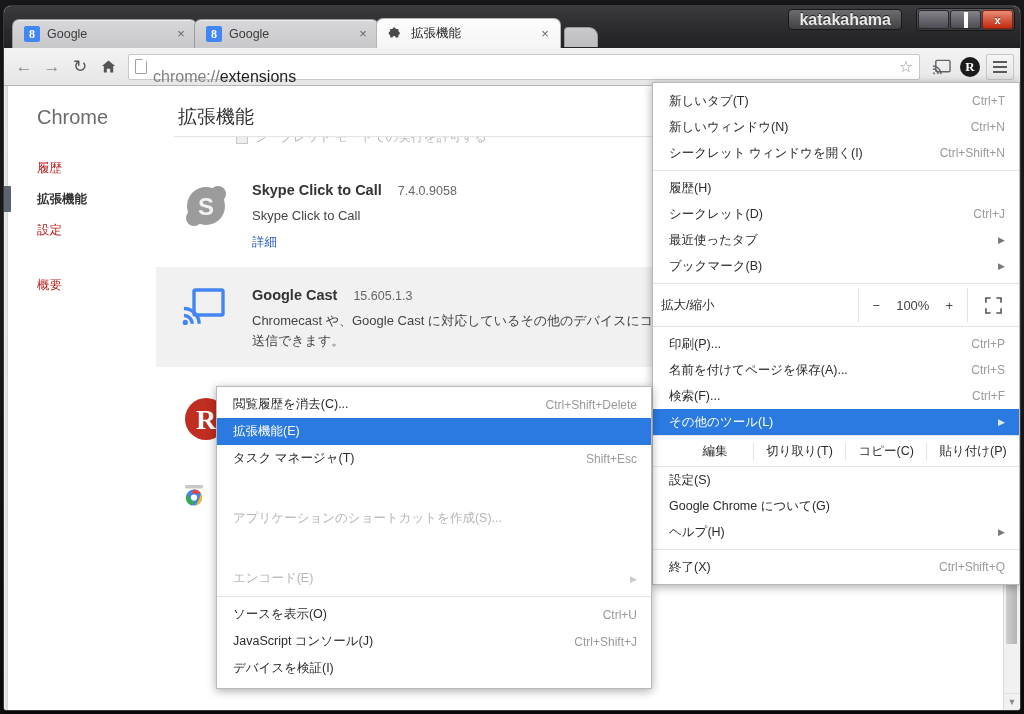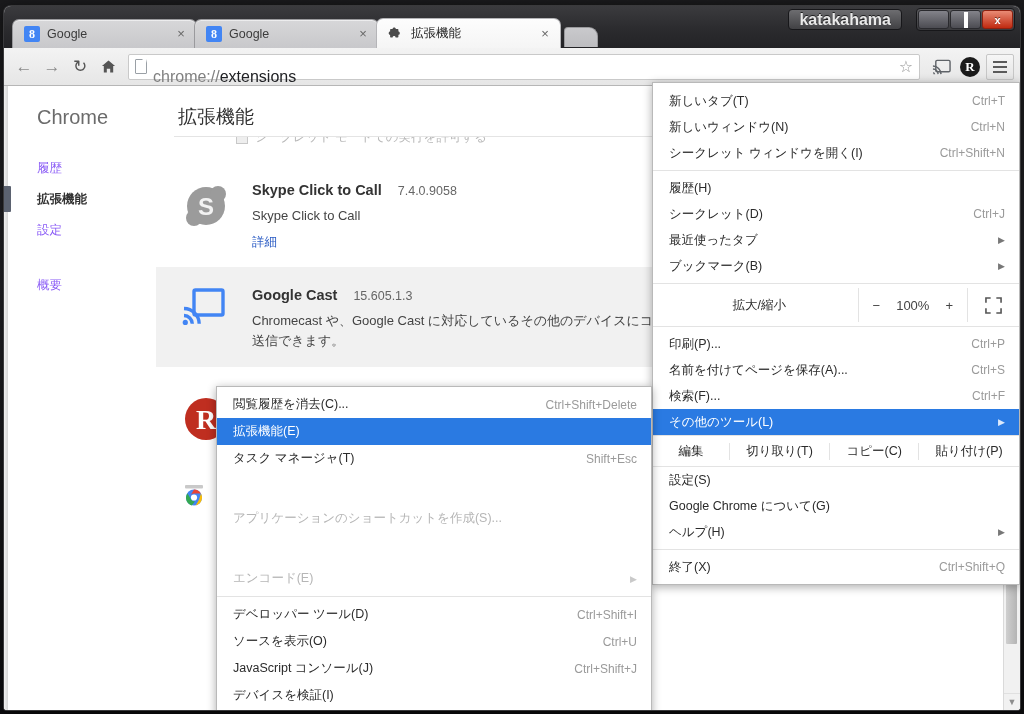--- a/index.html
+++ b/index.html
@@ -126,21 +126,21 @@
   .menu-btn { width: 28px; height: 26px; margin-left:2px; border:1px solid #c6c6c6; border-radius:2px;
     background: linear-gradient(180deg,#f6f6f6,#e4e4e4);
     display:flex;flex-direction:column;align-items:center;justify-content:center;gap:3px; }
   .menu-btn i { display:block; width: 14px; height: 2px; background:#5a5a5a; }
 
   
   .page { position: relative; height: 624px; background: #fff; display: flex; }
   .side-scroll { width: 4px; background: linear-gradient(90deg,#efefef,#d7d7d7); }
   .sidebar { width: 148px; padding-top: 20px; background:#fff; position: relative; flex: 0 0 148px; }
   .sidebar .brand { font-size: 20px; color: #6b6b6b; font-weight: 300; padding-left: 29px; margin-bottom: 24px; }
-  .side-item { position: relative; font-size: 12.5px; color:#8b5cf6; padding: 7px 0 7px 29px; }
+  .side-item { position: relative; font-size: 12.5px; color:#b91c1c; padding: 7px 0 7px 29px; }
   .side-item.active { color:#333; font-weight: 700; }
   .side-item.active::before {
     content:""; position:absolute; left:-6px; top: 2px; width: 9px; height: 26px;
     background:#5b6270; border-radius: 1px;
   }
   .side-item.gap { margin-top: 24px; }
 
   .content { flex: 1 1 auto; position: relative; overflow: hidden; }
   .content-inner { padding: 18px 0 0 0; }
   .page-title { font-size: 19px; color: #333; font-weight: 400; padding-left: 22px; margin-bottom: 6px; }
@@ -192,27 +192,27 @@
   .mi .arrow { width: 10px; text-align: right; color:#777; font-size: 9px; }
   .mi.sel { background: #2a7ae2; color:#fff; }
   .mi.sel .accel, .mi.sel .arrow { color: #dce9fb; }
   .mi.disabled { color: #b6b6b6; margin-top: 33px; }
   .mi.disabled .arrow { color:#c9c9c9; }
   .msep { height: 1px; background: #e3e3e3; margin: 4px 0; }
 
   
   #chrome-menu { left: 648px; top: 76px; width: 368px; padding: 5px 0 4px; }
   .zoom-row { display:flex; align-items:center; height: 34px; }
-  .zoom-row .zl { flex: 1 1 auto; padding-left: 8px; text-align: center; }
+  .zoom-row .zl { flex: 1 1 auto; padding-left: 8px; }
   .zoom-row .zctrl { display:flex; align-items:center; border-left: 1px solid #e3e3e3;
     height: 34px; padding: 0 14px; gap: 16px; font-size: 13px; color:#444; }
   .zoom-row .zfull { display:flex; align-items:center; justify-content:center;
     border-left: 1px solid #e3e3e3; height: 34px; width: 52px; }
   .edit-row { display:flex; align-items:center; height: 32px;
-    border-top: 1px solid #e3e3e3; border-bottom: 1px solid #e3e3e3; }
+    border-top: 1px solid #e3e3e3; border-bottom: 1px solid #e3e3e3; padding-left: 24px; }
   .edit-row .el { width: 76px; text-align: center; }
   .edit-row .eb { flex: 1 1 auto; text-align: center; border-left: 1px solid #e3e3e3; }
 
   
   #tools-menu { left: 212px; top: 380px; width: 436px; padding: 4px 0 6px; }
   #tools-menu .mi { height: 27px; }
 
   svg { display:block; }
 </style>
 </head>
@@ -525,24 +525,20 @@
         <span class="label">アプリケーションのショートカットを作成(S)...</span>
       </div>
       <div class="mi disabled">
         <span class="label">エンコード(E)</span>
         <span class="arrow">▶</span>
       </div>
 
       <div class="msep"></div>
 
       <div class="mi">
-        <span class="label">デベロッパー ツール(D)</span>
-        <span class="accel">Ctrl+Shift+I</span>
-      </div>
-      <div class="mi">
         <span class="label">ソースを表示(O)</span>
         <span class="accel">Ctrl+U</span>
       </div>
       <div class="mi">
         <span class="label">JavaScript コンソール(J)</span>
         <span class="accel">Ctrl+Shift+J</span>
       </div>
       <div class="mi">
         <span class="label">デバイスを検証(I)</span>
       </div>

